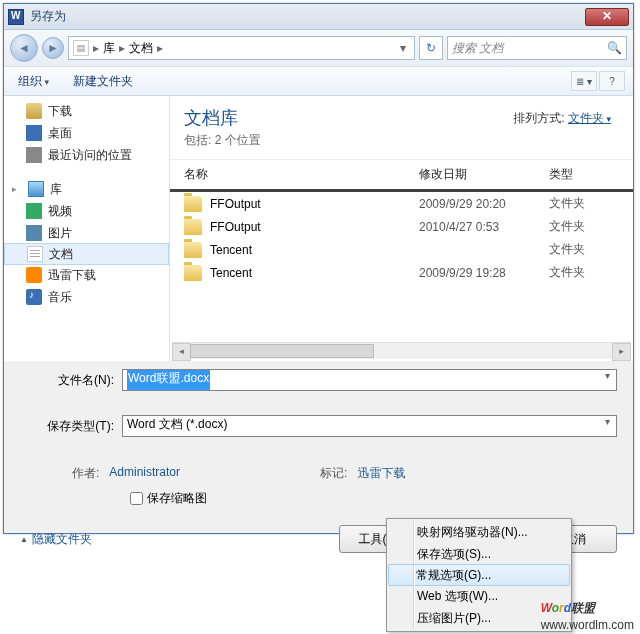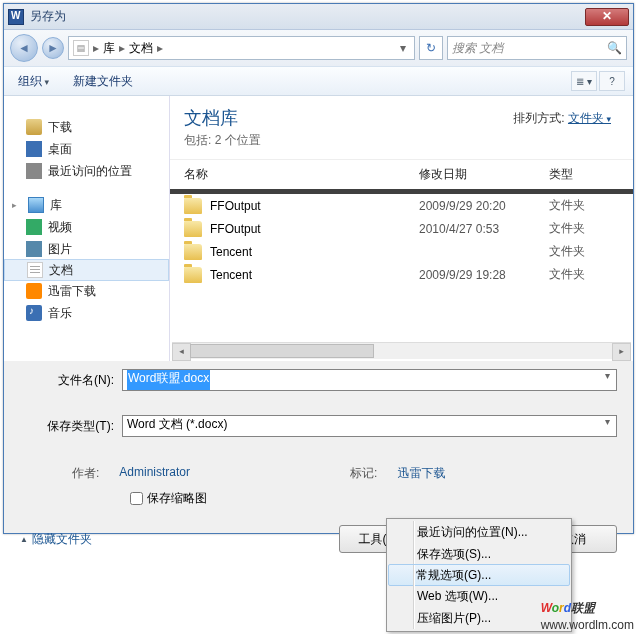--- a/index.html
+++ b/index.html
@@ -23,21 +23,21 @@
 .searchbox .sicon { margin-left:auto; color:#888; font-style:normal; }
 
 .toolbar { height: 30px; background: linear-gradient(#fbfdff,#e9f0f8); border-top:1px solid #d6e2ef; border-bottom:1px solid #cdd9e6; display: flex; align-items: center; padding: 0 8px; gap: 12px; }
 .toolbar .tlabel { color: #1a3a6e; padding: 4px 6px; }
 .toolbar .tlabel.drop::after { content:" ▾"; font-size:9px; color:#456; }
 .toolbar .spacer { flex:1; }
 .viewbtns { display:flex; gap:2px; }
 .viewbtns span { width:26px; height:20px; border:1px solid #cdd9e6; background:#f5f8fb; display:flex; align-items:center; justify-content:center; color:#456; font-size:10px; }
 
 .body { display: flex; height: 265px; }
-.navpane { width: 166px; background: #fff; border-right: 1px solid #dde; overflow: hidden; padding-top:20px; }
+.navpane { width: 166px; background: #fff; border-right: 1px solid #dde; overflow: hidden; padding-top:4px; }
 .navitem { display: flex; align-items: center; height: 22px; padding-left: 22px; gap: 6px; color: #222; }
 .navitem.group { padding-left: 8px; }
 .navitem.group::before { content:"▸"; font-size:9px; color:#888; width:10px; display:inline-block; }
 .navitem.sel { background: #e6f0fa; border:1px solid #bcd6f0; margin:-1px 0; }
 .navitem .nicon { width:16px; height:16px; display:inline-block; }
 .nicon.dl { background: linear-gradient(#e8d088,#c8a040); border-radius:2px; }
 .nicon.desktop { background:#3b6fb3; }
 .nicon.recent { background:#888; }
 .nicon.lib { background: linear-gradient(#a8d8f8,#4a90d0); border:1px solid #3a80c0; }
 .nicon.video { background:#3a6; }
@@ -49,21 +49,21 @@
 .nicon.music::after{content:"♪";color:#fff;font-size:10px;position:absolute;left:3px;top:0;}
 
 .mainpane { flex:1; background:#fff; display:flex; flex-direction:column; }
 .libheader { padding: 10px 14px 4px; }
 .libheader .libtitle { font-size: 18px; color: #1a5490; }
 .libheader .libsub { color: #666; margin-top:2px; }
 .libheader .arrange { position:absolute; right:22px; top:106px; color:#333;text-align:right; }
 .libheader .arrange a { color:#1a5490; }
 .libheader .arrange a::after { content:" ▾"; font-size:9px; }
 
-.columns { display:flex; padding: 6px 14px; border-bottom:5px solid #404040; border-top:1px solid #eee; color:#222; margin-top:6px; }
+.columns { display:flex; padding: 6px 14px; border-bottom:3px solid #404040; border-top:1px solid #eee; color:#222; margin-top:6px; }
 .col-name { flex:1; }
 .col-date { width:130px; }
 .col-type { width:70px; }
 .filerow { display:flex; padding: 3px 14px; align-items:center; }
 .filerow .ficon { width:18px; height:16px; background: linear-gradient(#f8e8a8,#e8c050); border-radius:1px 3px 1px 1px; margin-right:8px; position:relative; }
 .filerow .ficon::before { content:""; position:absolute; left:0; top:-3px; width:8px; height:3px; background:#e8c050; border-radius:1px 1px 0 0; }
 .filerow .fname { flex:1; }
 .filerow .fdate { width:130px; color:#555; }
 .filerow .ftype { width:70px; color:#555; }
 
@@ -71,21 +71,21 @@
 .hscroll::before,.hscroll::after { content:"◂"; position:absolute; left:0; top:0; width:17px; height:16px; background:#e4e4e4; border:1px solid #ccc; text-align:center; font-size:9px; color:#666; line-height:14px; }
 .hscroll::after { content:"▸"; left:auto; right:0; }
 .hscroll .thumb { position:absolute; left:18px; top:1px; height:14px; width:40%; background:#d8d8d8; border:1px solid #bbb; }
 
 .formarea { padding: 8px 16px 8px 8px; background:#f0f0f0; }
 .formrow { display:flex; align-items:center; margin-bottom:24px; }
 .formrow label { width:110px; text-align:right; padding-right:8px; }
 .combo { flex:1; height:22px; background:#fff; border:1px solid #838383; display:flex; padding:0 4px; position:relative; }
 .combo.sel span { background:#3399ff; color:#fff; padding:0 1px; }
 .combo::after { content:"▾"; position:absolute; right:6px; color:#666; font-size:10px; }
-.metarow { display:flex; padding: 4px 0 8px 60px; gap:20px; }
+.metarow { display:flex; padding: 4px 0 8px 60px; gap:10px; }
 .metarow .mlabel { color:#555; }
 .metarow .mval { color:#1a5490; }
 .metarow .gap { width:120px; }
 .checkrow { padding-left:118px; display:flex; align-items:center; gap:4px; }
 .checkrow input { width:13px; height:13px; }
 
 .footer { display:flex; align-items:center; padding: 10px 16px; gap:10px; }
 .footer .hidef { display:flex; align-items:center; gap:4px; color:#1a5490; }
 .footer .hidef::before { content:"▲"; font-size:8px; color:#456; }
 .footer .spacer { flex:1; }
@@ -257,21 +257,21 @@
   <div class="footer">
     <span class="hidef">隐藏文件夹</span>
     <span class="spacer"></span>
     <span class="btn drop">工具(L)</span>
     <span class="btn primary">保存(S)</span>
     <span class="btn">取消</span>
   </div>
 </div>
 
 <div class="menu">
-  <div class="mitem">最近访问的位置(N)...</div>
+  <div class="mitem">映射网络驱动器(N)...</div>
   <div class="mitem">保存选项(S)...</div>
   <div class="mitem hover">常规选项(G)...</div>
   <div class="mitem">Web 选项(W)...</div>
   <div class="mitem">压缩图片(P)...</div>
 </div>
 
 <div class="watermark">
   <span class="w1">W</span><span class="w2">o</span><span class="w3">r</span><span class="w4">d</span><span class="w5">联盟</span>
   <span class="url">www.wordlm.com</span>
 </div>

